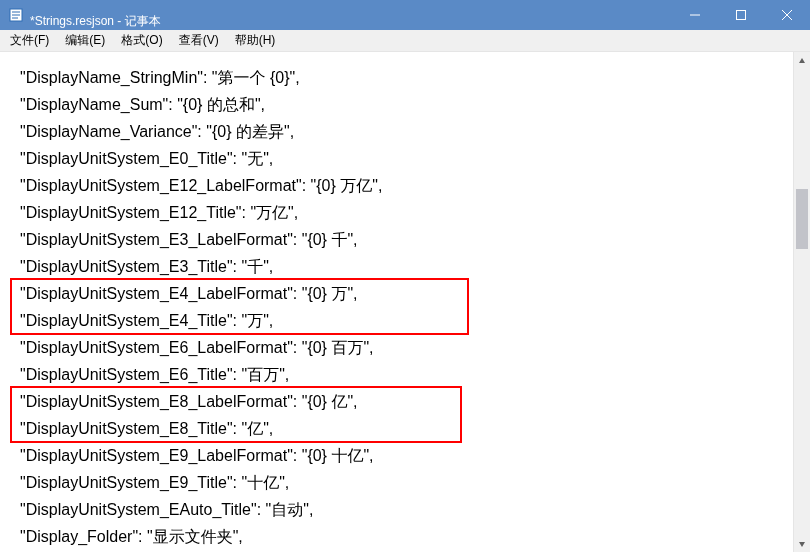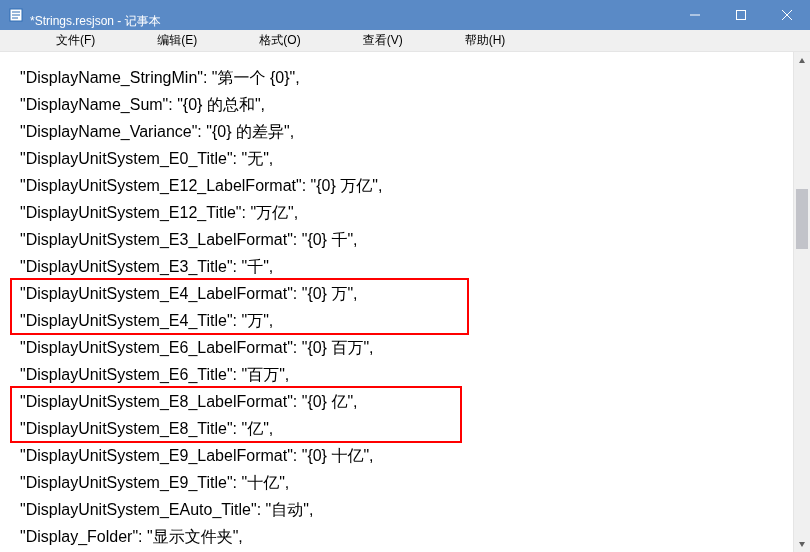--- a/index.html
+++ b/index.html
@@ -45,21 +45,20 @@
     height: 22px;
     display: flex;
     align-items: center;
     font-size: 12px;
     color: #000;
     border-bottom: 1px solid #e5e5e5;
     padding-left: 2px;
   }
   .menu-item {
     padding: 2px 8px;
-    margin-left: 46px;
   }
   .content {
     position: relative;
     padding: 12px 0 0 0;
     font-size: 16px;
     line-height: 27px;
     color: #000;
     white-space: nowrap;
   }
   .line {

